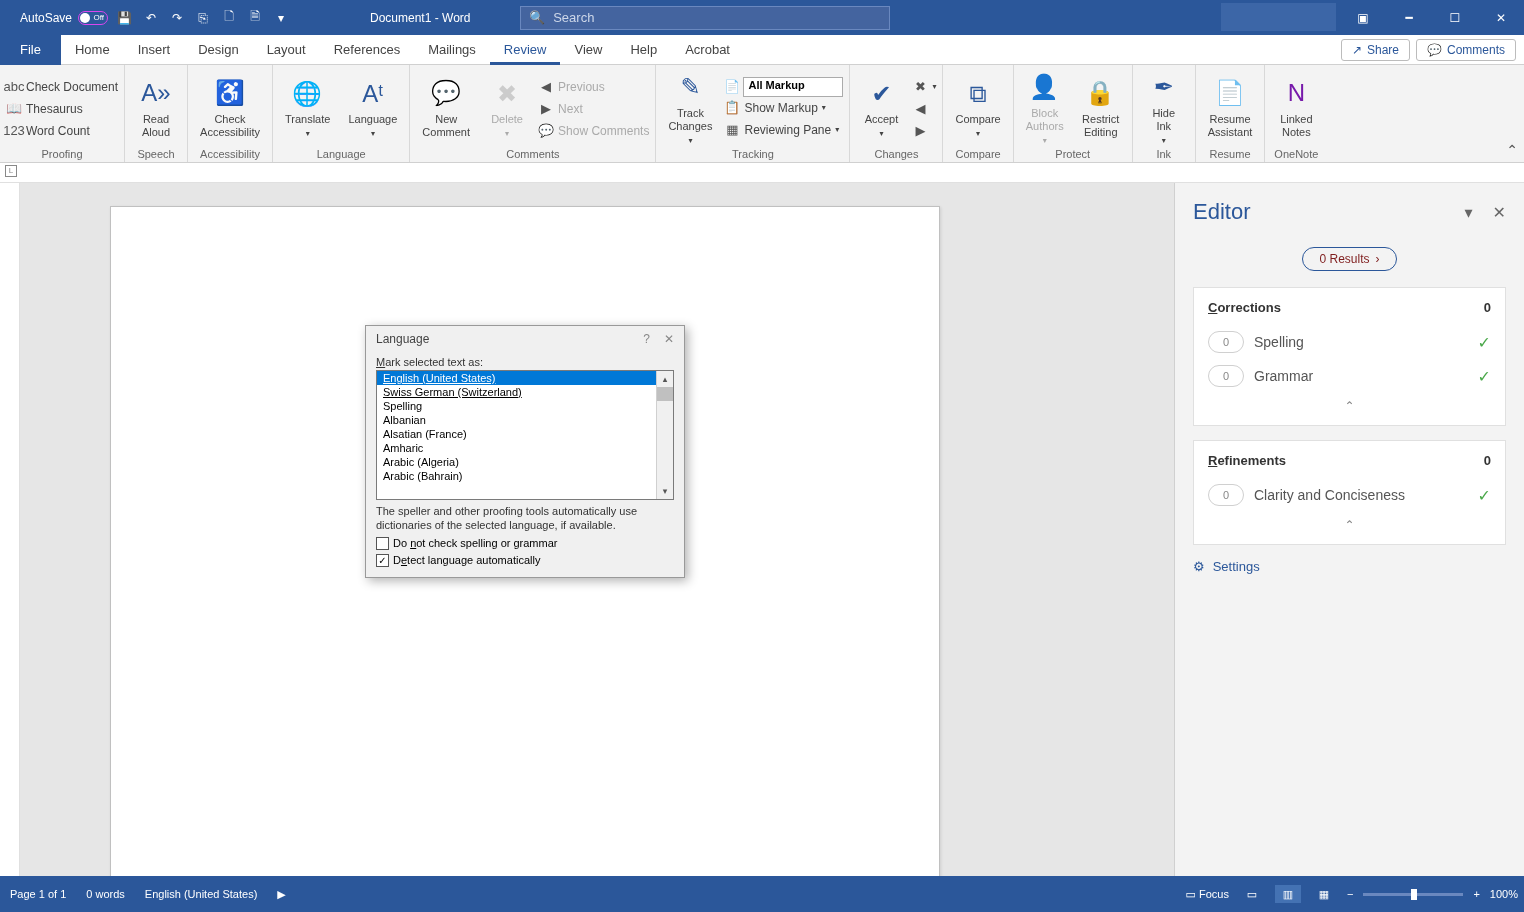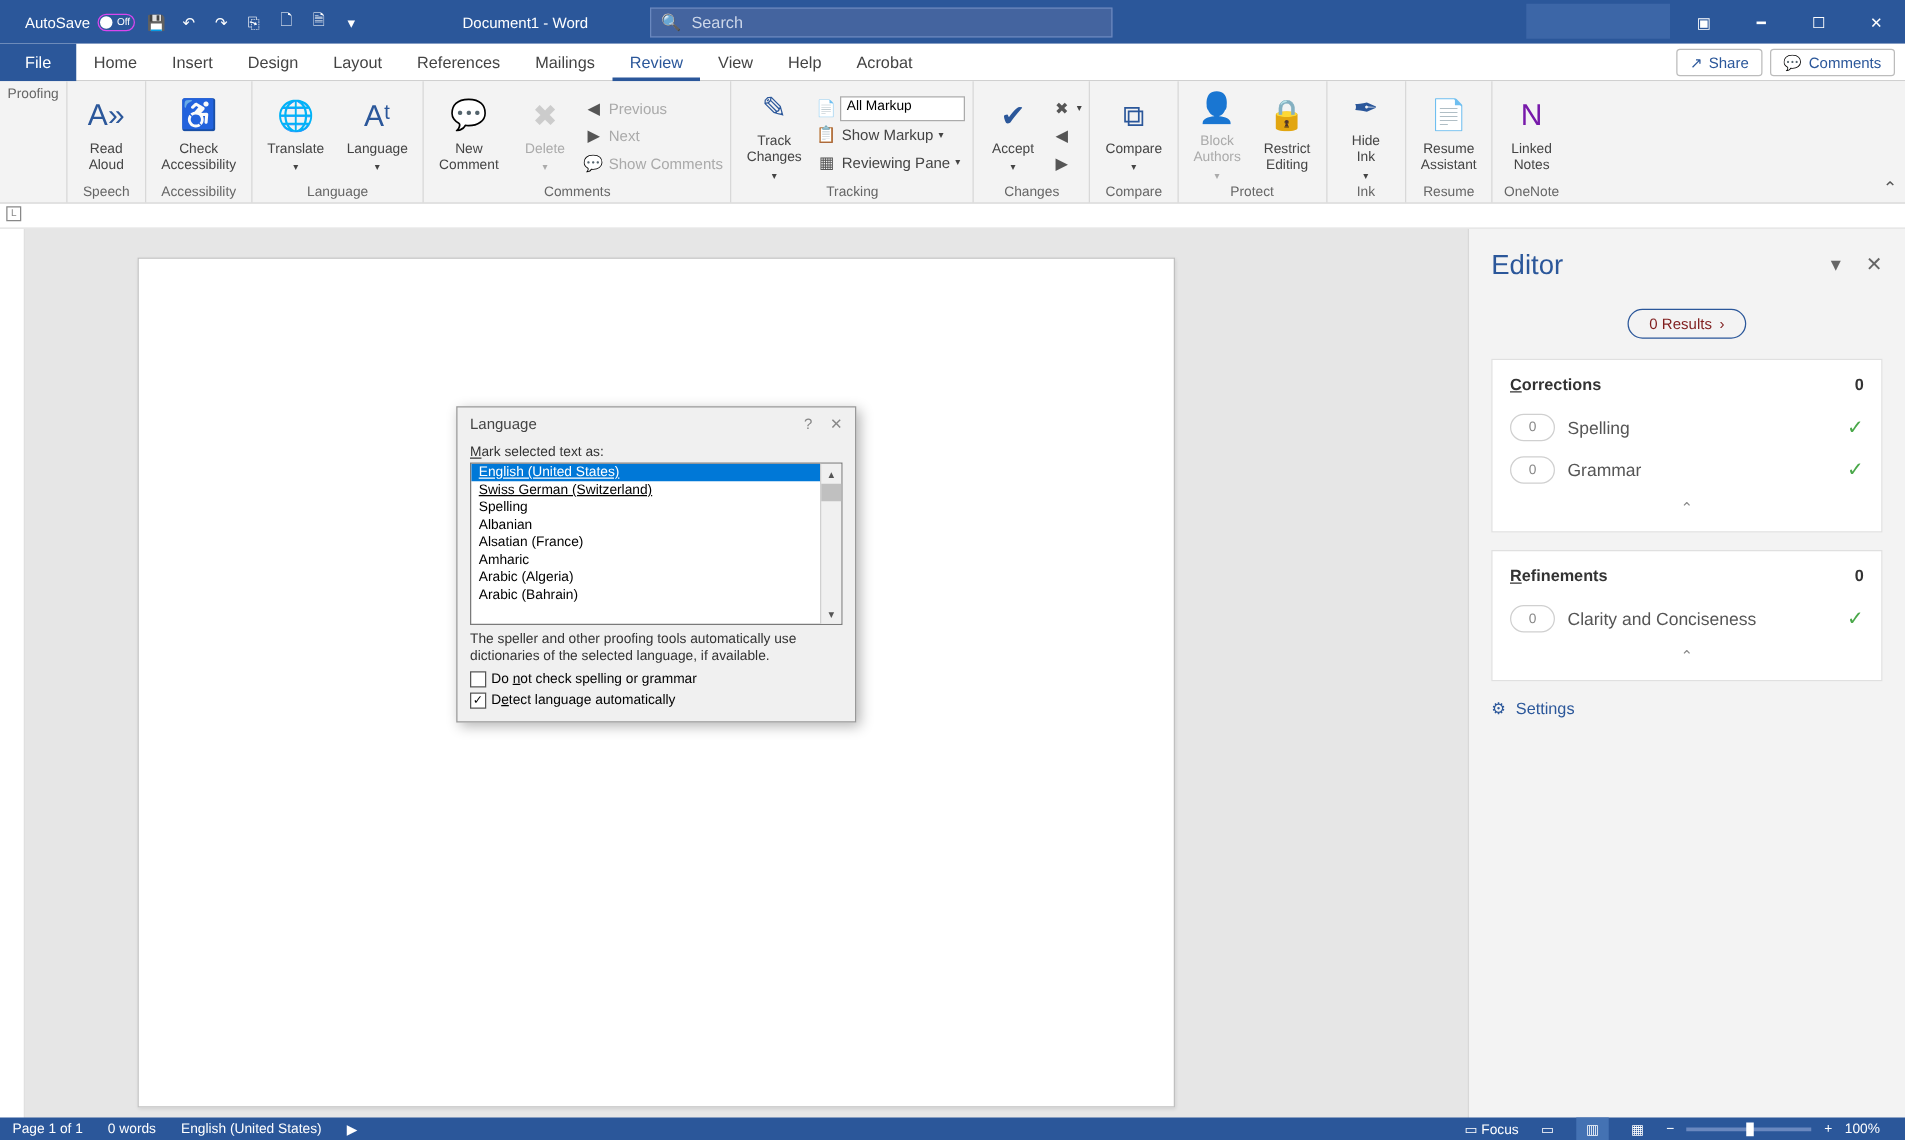--- a/index.html
+++ b/index.html
@@ -31,21 +31,21 @@
 .ribbon-group { border-right: 1px solid #d8d8d8; display: flex; flex-direction: column; justify-content: space-between; padding: 4px 6px 2px; }
 .group-content { display: flex; gap: 6px; flex: 1; }
 .group-label { text-align: center; font-size: 11px; color: #666; }
 .small-cmd { display: flex; align-items: center; gap: 4px; font-size: 12px; color: #444; cursor: pointer; height: 22px; }
 .small-cmd.disabled { color: #aaa; }
 .big-cmd { display: flex; flex-direction: column; align-items: center; justify-content: center; font-size: 11px; color: #444; cursor: pointer; padding: 0 6px; min-width: 50px; text-align: center; line-height: 1.2; gap: 3px;}
 .big-cmd.disabled { color: #aaa; }
 .big-icon { width: 32px; height: 32px; display: flex; align-items: center; justify-content: center; font-size: 24px; color: #2b579a; }
 .small-icon { width: 16px; height: 16px; display: inline-flex; align-items: center; justify-content: center; font-size: 13px; color: #555; }
 .vcol { display: flex; flex-direction: column; gap: 0px; justify-content: center;}
-.dropdown-field { height: 20px; border: 1px solid #ababab; background: white; font-size: 11px; padding: 1px 14px 1px 4px; position: relative; min-width: 100px;}
+.dropdown-field { height: 20px; border: 1px solid #ababab; background: white; font-size: 11px; padding: 1px 14px 1px 4px; position: relative; min-width: 100px; font-weight: bold;}
 .ribbon-collapse { position: absolute; right: 6px; bottom: 4px; font-size: 14px; color: #555; cursor: pointer; }
 
 
 .ruler-row { height: 20px; background: white; border-bottom: 1px solid #e0e0e0; position: relative; font-size: 9px; color: #888;}
 .ruler-L { position: absolute; left: 5px; top: 2px; width: 12px; height: 12px; border: 1px solid #888; font-size: 8px; text-align: center;}
 
 
 .main { display: flex; height: 874px; }
 .doc-area { flex: 1; background: #e6e6e6; position: relative; overflow: hidden; }
 .vruler { position: absolute; left: 0; top: 0; width: 20px; height: 100%; background: white; border-right: 1px solid #e0e0e0;}
@@ -82,22 +82,22 @@
 .scroll-btn { height: 16px; display: flex; align-items: center; justify-content: center; font-size: 9px; color: #555; cursor: pointer;}
 .scroll-thumb { position: absolute; top: 16px; width: 100%; height: 14px; background: #c0c0c0;}
 .dlg-info { font-size: 11px; color: #333; margin-top: 4px; line-height: 1.3;}
 .dlg-check { display: flex; align-items: center; gap: 4px; font-size: 11px; margin-top: 4px; cursor: pointer;}
 .checkbox { width: 13px; height: 13px; border: 1px solid #555; background: white; display: inline-flex; align-items: center; justify-content: center; font-size: 10px;}
 .dlg-btns { display: flex; gap: 8px; margin-top: 10px;}
 .dlg-btn { border: 1px solid #adadad; background: #e1e1e1; font-size: 11px; padding: 3px 10px; cursor: pointer; min-width: 76px; text-align: center;}
 .dlg-btn.primary { border: 1px solid #0078d7; outline: 1px solid #0078d7;}
 
 
-.statusbar { position: absolute; bottom: 0; left: 0; right: 0; height: 18px; background: #2b579a; color: white; font-size: 11px; display: flex; align-items: center; padding: 0 10px; gap: 20px;}
-.status-right { position: absolute; right: 20px; display: flex; align-items: center; gap: 10px;}
+.statusbar { position: absolute; bottom: 0; left: 0; right: 0; height: 36px; background: #2b579a; color: white; font-size: 11px; display: flex; align-items: center; padding: 0 10px; gap: 20px;}
+.status-right { position: absolute; right: 6px; display: flex; align-items: center; gap: 10px;}
 .view-btn { width: 26px; height: 18px; display: flex; align-items: center; justify-content: center; cursor: pointer;}
 .view-btn.active { background: #4472b3;}
 .zoom-slider { width: 100px; height: 3px; background: #6a88bf; position: relative;}
 .zoom-thumb { position: absolute; left: 48px; top: -4px; width: 6px; height: 11px; background: white;}
 
 .underline-accesskey { text-decoration: underline; }
 </style>
 </head>
 <body>
 
@@ -150,20 +150,36 @@
       </div>
     <div class="share-btn">
         <span>💬</span>
         <span>Comments</span>
       </div>
   </div>
 </div>
 
 <div class="ribbon">
   <div class="ribbon-group">
+    <div class="group-content">
+        <div class="vcol">
+      <div class="small-cmd">
+            <span class="small-icon">abc</span>
+            <span>Check Document</span>
+          </div>
+      <div class="small-cmd">
+            <span class="small-icon">📖</span>
+            <span>Thesaurus</span>
+          </div>
+      <div class="small-cmd">
+            <span class="small-icon">123</span>
+            <span>Word Count</span>
+          </div>
+    </div>
+      </div>
     <div class="group-label">Proofing</div>
   </div>
 
   <div class="ribbon-group">
     <div class="group-content">
         <div class="big-cmd">
           <span class="big-icon">A»</span>
           <span style="white-space:pre">Read
 Aloud</span>
         </div>

